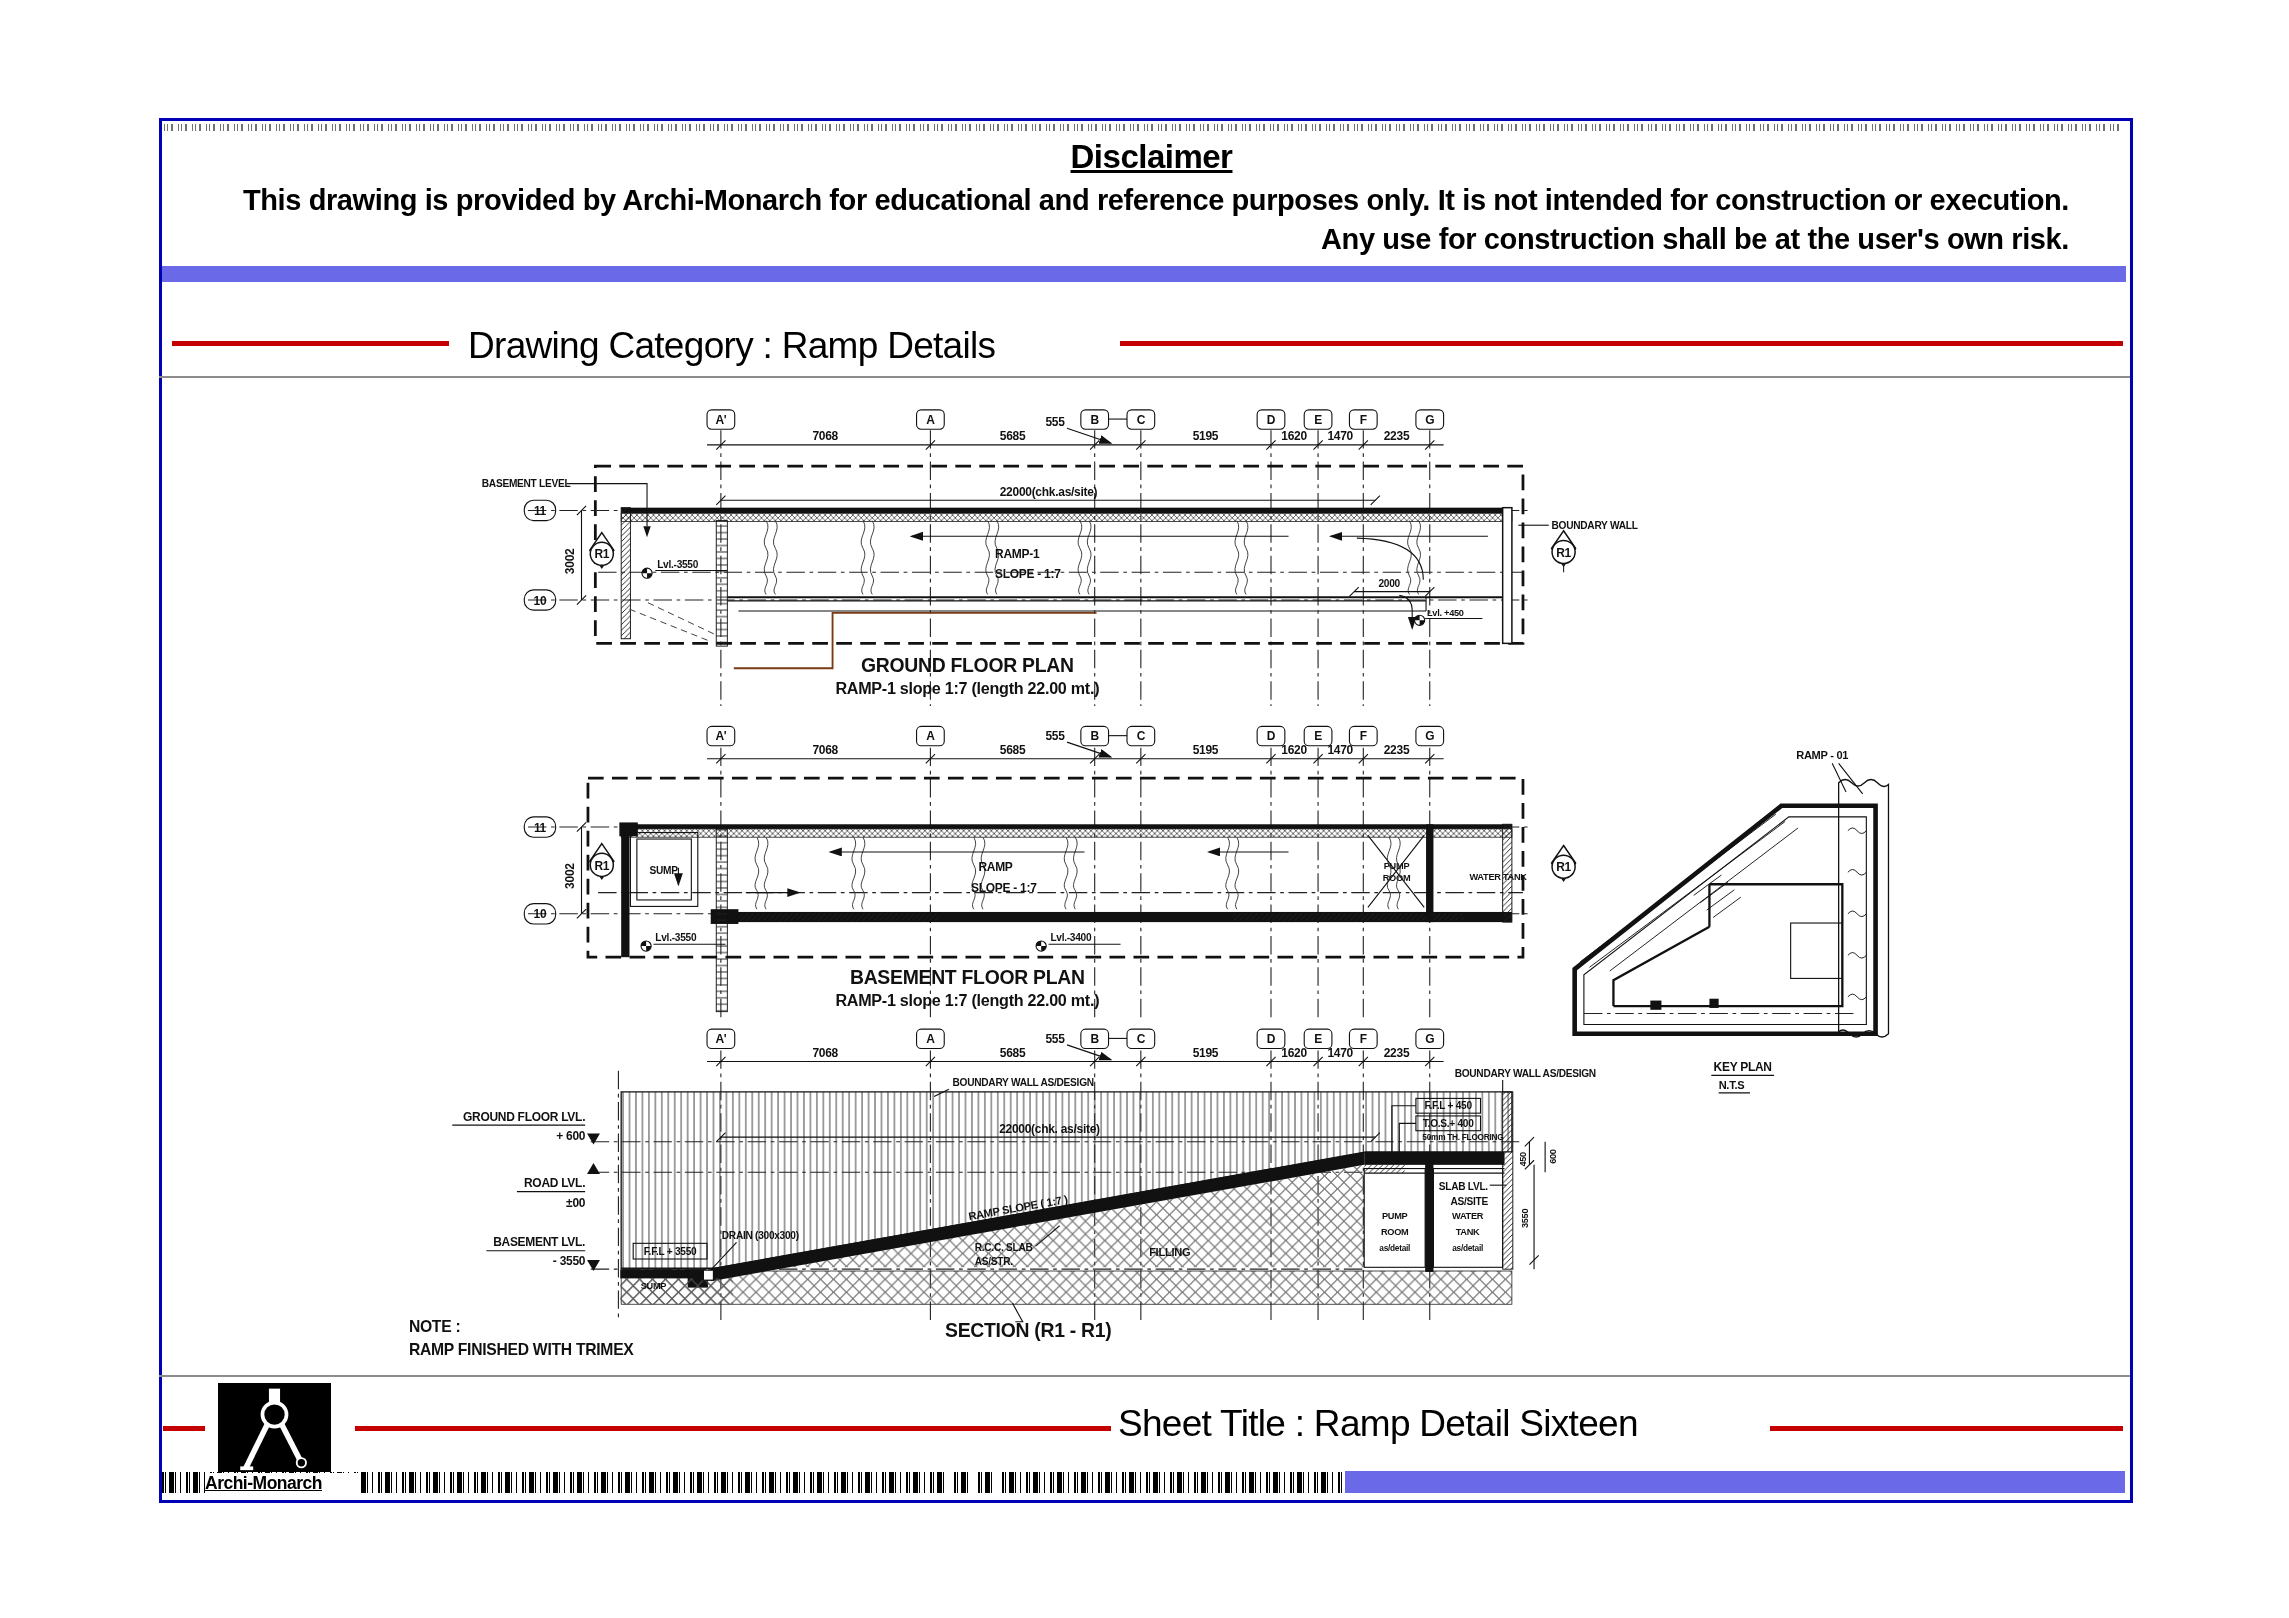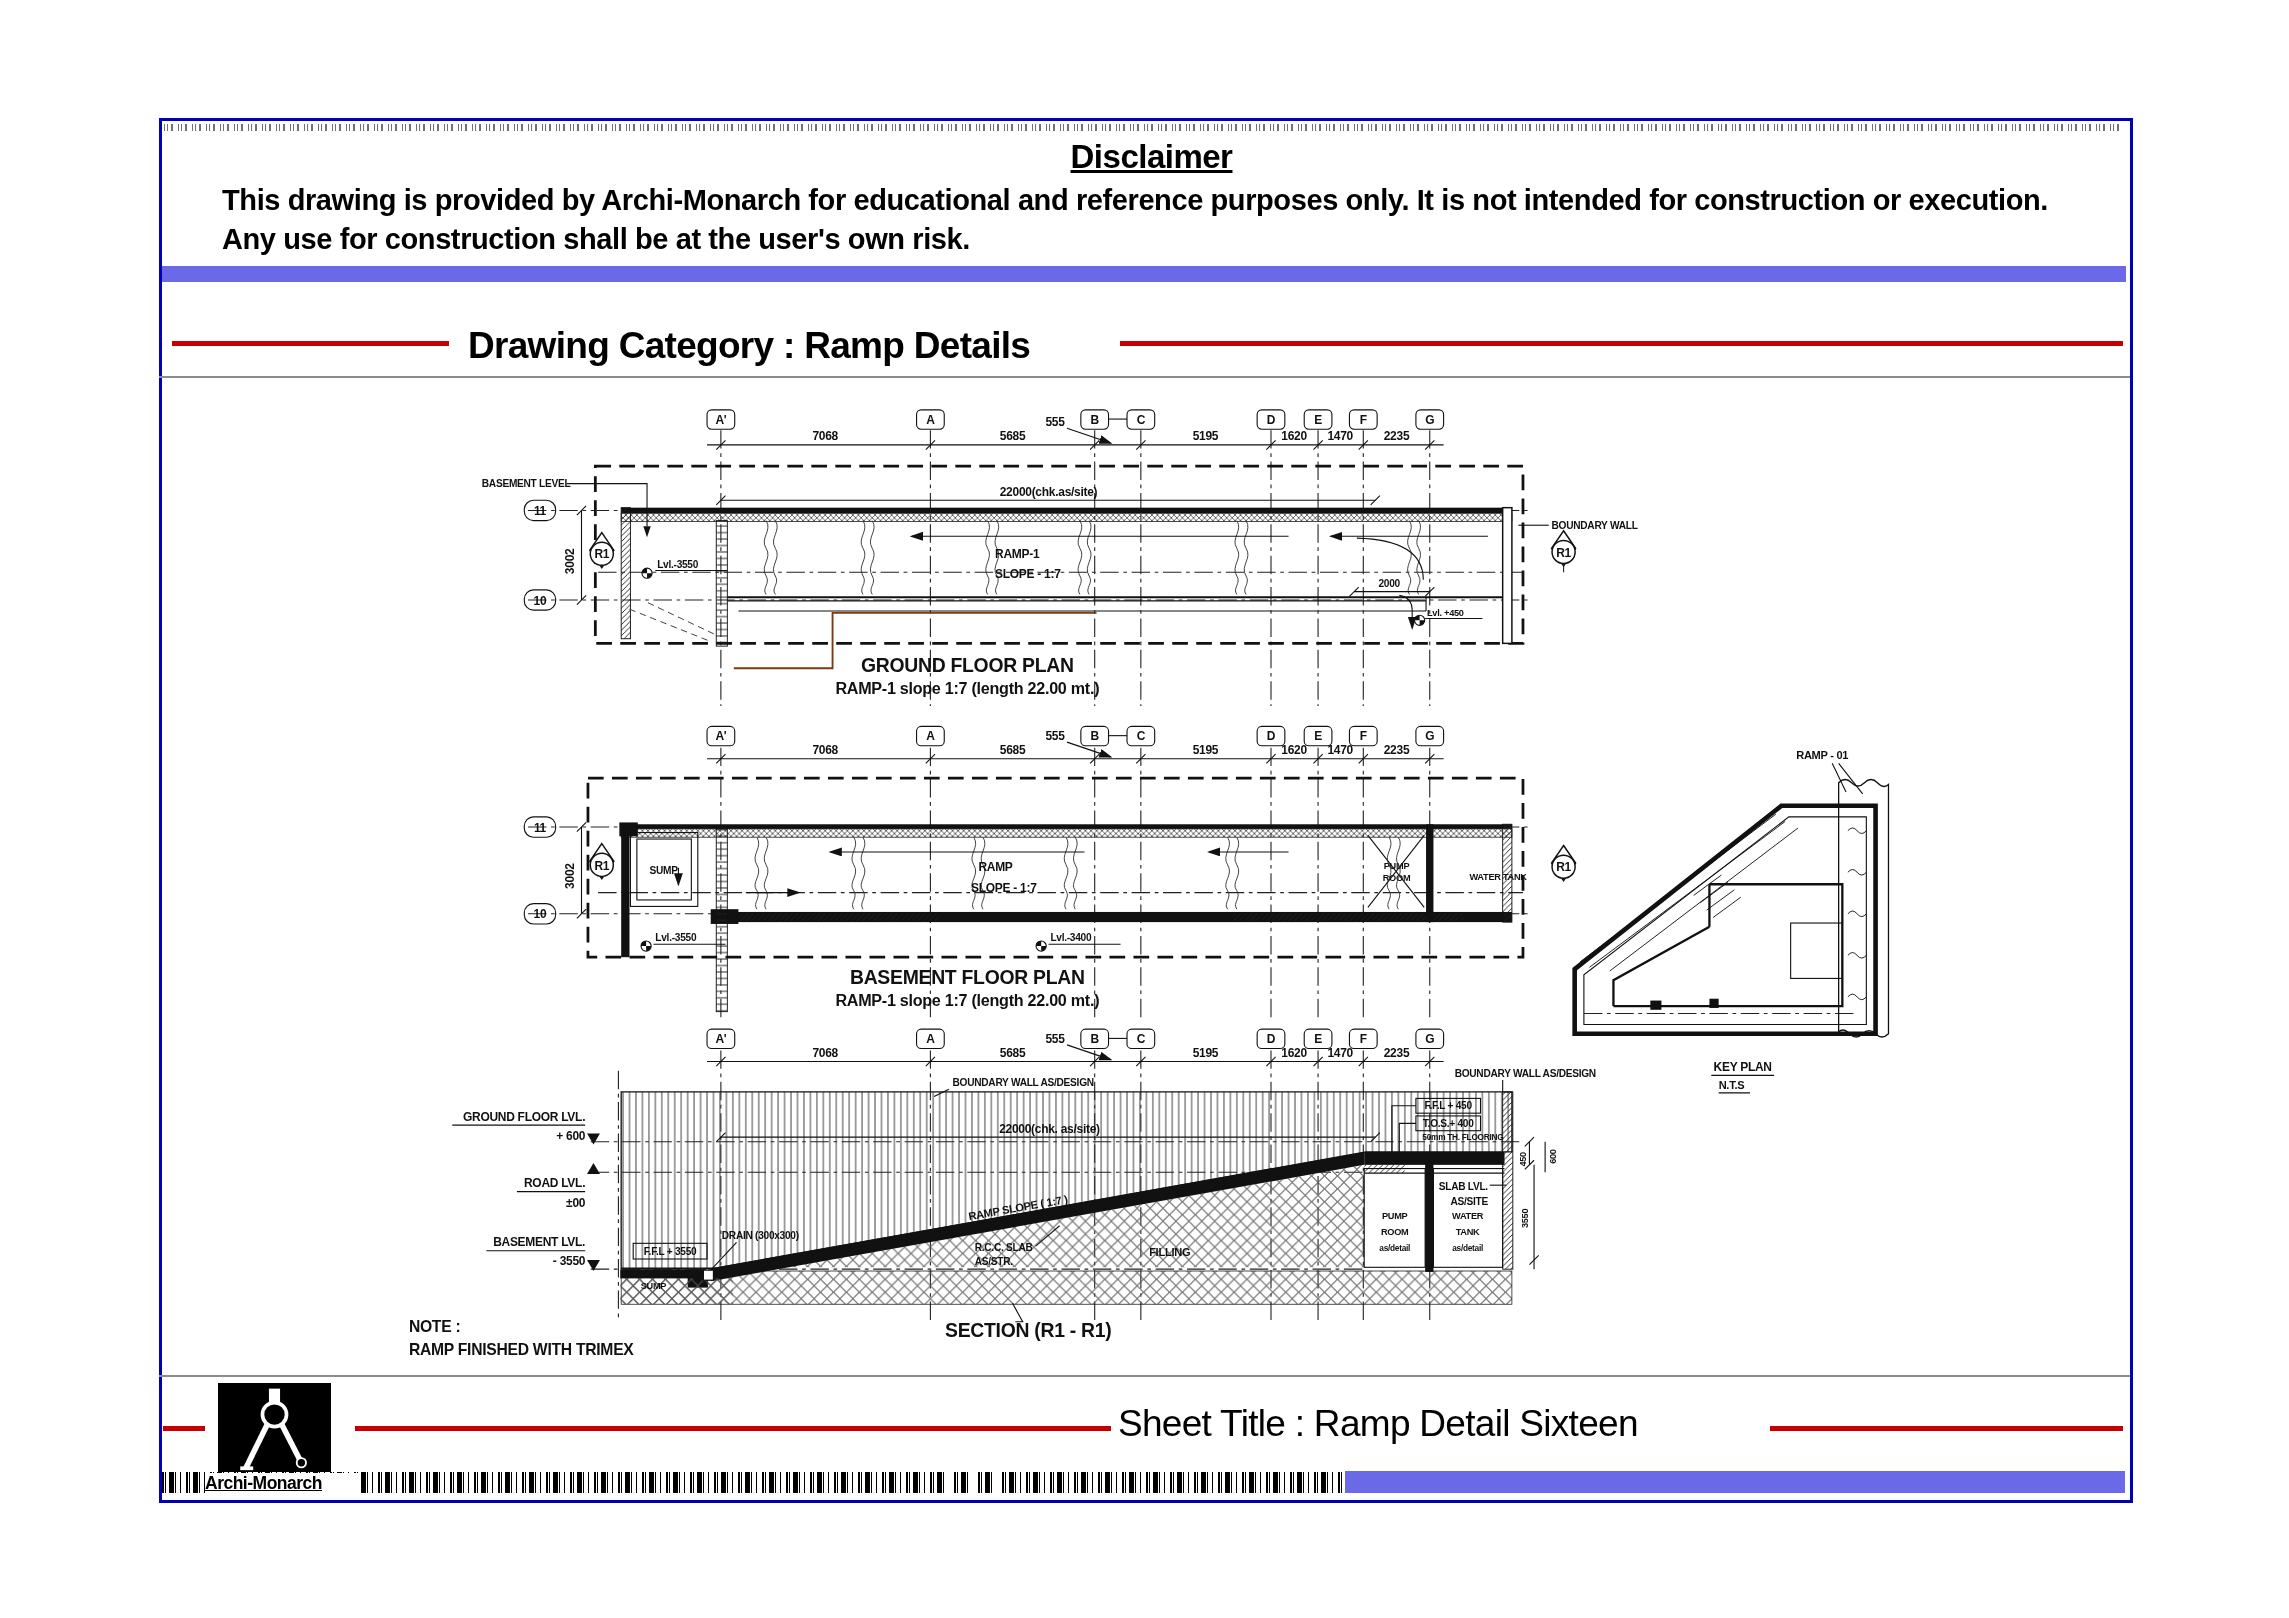--- a/index.html
+++ b/index.html
@@ -5,25 +5,25 @@
   html,body{margin:0;padding:0;background:#fff;}
   .stage{position:relative;width:2290px;height:1619px;background:#ffffff;overflow:hidden;
          font-family:"Liberation Sans",sans-serif;color:#000;}
   .frame{position:absolute;left:159px;top:118px;width:1968px;height:1379px;
          border:3.7px solid #0000b4;background:#fff;}
   .microstrip{position:absolute;left:164px;top:124px;width:1960px;height:7.4px;opacity:.75;
       background:repeating-linear-gradient(90deg,#444 0 0.9px,transparent 0.9px 2.8px,#444 2.8px 3.7px,transparent 3.7px 7.4px,#444 7.4px 9.2px,transparent 9.2px 14px);}
   .disc-title{position:absolute;left:0;top:138px;width:2290px;text-align:center;
       font-size:33px;font-weight:bold;letter-spacing:-0.5px;}
   .disc-title span{text-decoration:underline;margin-left:13px;}
-  .disc-body{position:absolute;left:222px;top:181px;width:1847px;text-align:left;
+  .disc-body{position:absolute;left:222px;top:181px;width:1847px;text-align:right;
       font-size:29px;line-height:39px;font-weight:bold;letter-spacing:-0.4px;}
   .bluebar{position:absolute;left:162px;top:266px;width:1964px;height:15.7px;background:#6a6ae8;}
   .redline{position:absolute;height:4.6px;background:#c40000;}
-  .cat-text{position:absolute;left:468px;top:325px;font-size:37px;font-weight:bold;letter-spacing:-0.7px;}
+  .cat-text{position:absolute;left:468px;top:325px;font-size:37px;font-weight:normal;letter-spacing:-0.7px;}
   .grayline{position:absolute;left:159px;width:1971px;height:1.8px;background:#8c8c8c;}
   .sheet-text{position:absolute;left:1118px;top:1403px;font-size:37px;font-weight:normal;letter-spacing:-0.7px;}
   .logo{position:absolute;left:218px;top:1383px;width:113px;height:90px;background:#000;}
   .barcode{position:absolute;top:1472px;height:21px;
       background:repeating-linear-gradient(90deg,#000 0 1.8px,#fff 1.8px 2.8px,#000 2.8px 3.7px,#fff 3.7px 7.4px,#000 7.4px 12px,#fff 12px 13px,#000 13px 14px,#fff 14px 18.5px,#000 18.5px 19.4px,#fff 19.4px 24px);}
   .brand{position:absolute;left:205px;top:1473px;width:153px;height:20px;background:#fff;
       font-size:17.5px;font-weight:bold;letter-spacing:-0.5px;line-height:20px;text-decoration:underline;}
   .bluebar2{position:absolute;left:1345px;top:1471px;width:780px;height:22px;background:#6a6ae8;}
   svg text{font-family:"Liberation Sans",sans-serif;font-weight:bold;fill:#111;letter-spacing:-.3px;}
   .tx{font-size:13px;} .tx12{font-size:12px;} .tx11{font-size:11px;} .tx10{font-size:10px;} .tx9{font-size:9px;}

